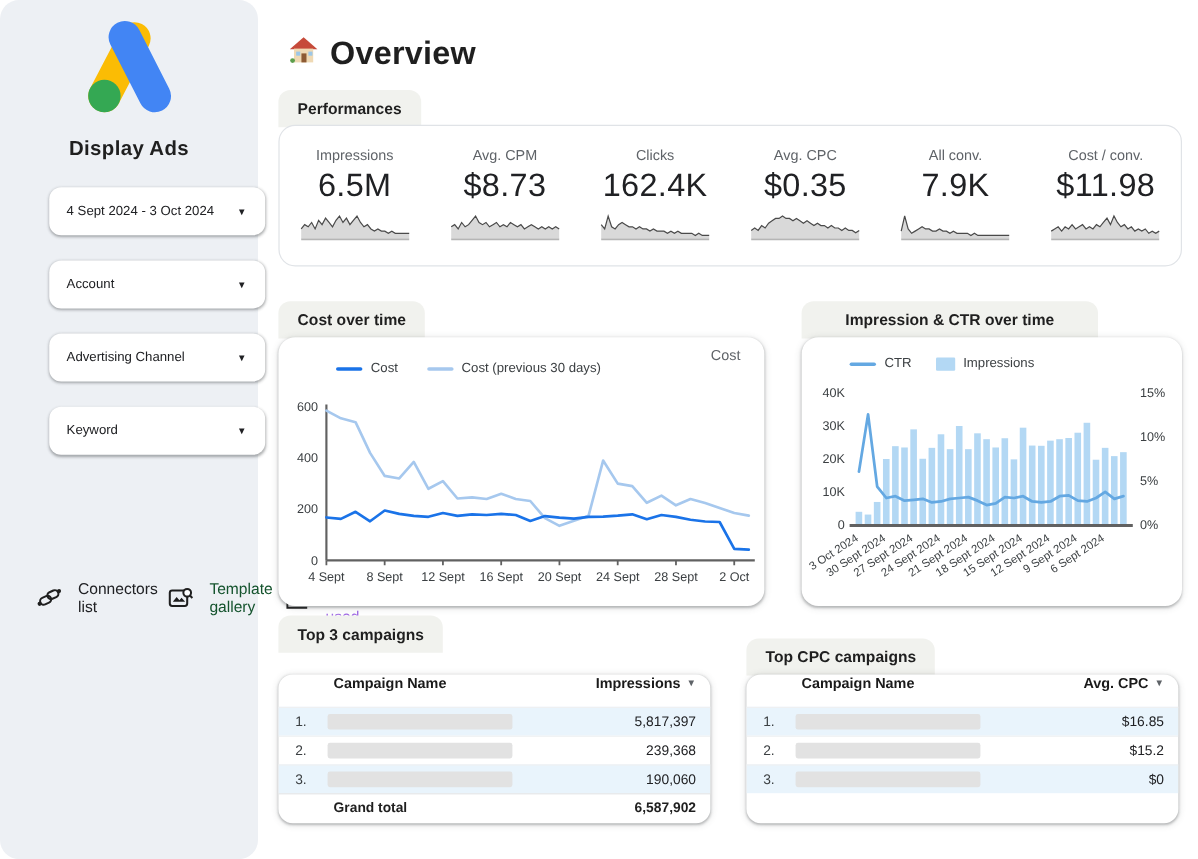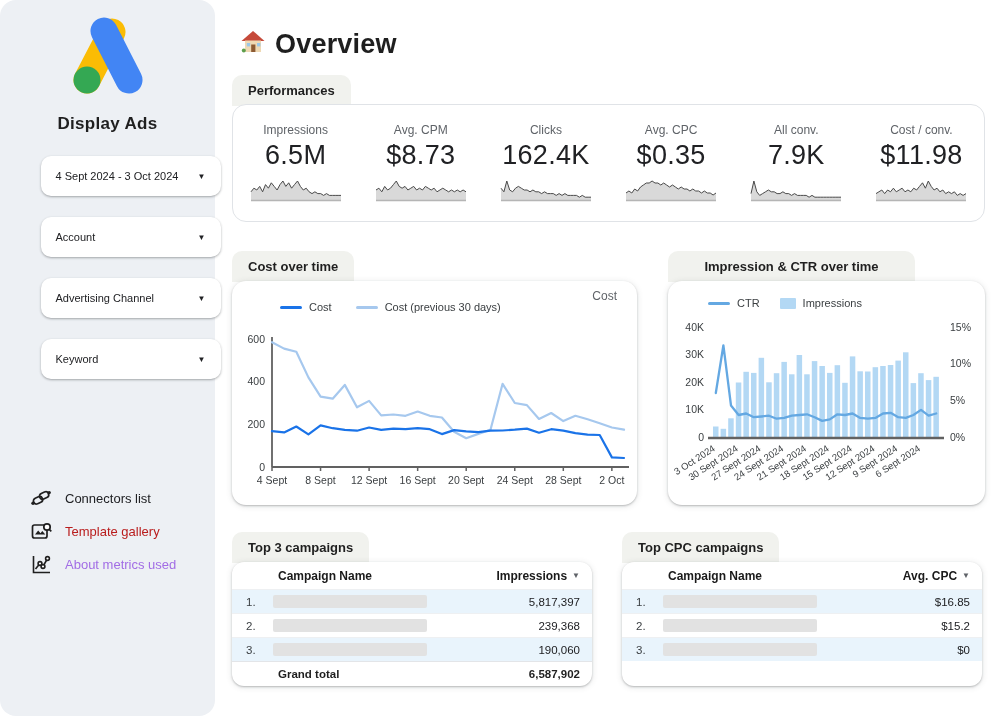--- a/index.html
+++ b/index.html
@@ -16,21 +16,21 @@
   .logo-wrap { position:absolute; top:16px; left:0; width:215px; display:flex; justify-content:center; }
   .sidebar-title { position:absolute; top:114px; left:0; width:215px; text-align:center;
                    font-size:17px; font-weight:bold; letter-spacing:.3px; }
   .filters { position:absolute; top:156px; left:0; width:215px;
              display:flex; flex-direction:column; align-items:center; gap:21px;margin-left:23px; }
   .filter-btn { width:180px; height:40px; background:#fff; border-radius:10px;
                 box-shadow:0 1px 2px rgba(60,64,67,.3), 0 1px 3px rgba(60,64,67,.15);
                 display:flex; align-items:center; justify-content:space-between;
                 padding:0 15px; font-size:11px; color:#202124; cursor:pointer; }
   .filter-caret { font-size:8px; color:#202124; }
-  .side-links { position:absolute; left:30px; top:486px; display:flex; flex-direction:column; gap:9px; }
+  .side-links { position:absolute; left:30px; top:486px; display:flex; flex-direction:row; gap:9px; }
   .side-link { display:flex; align-items:center; gap:13px; height:24px; font-size:13px; cursor:pointer; }
   .side-link .ic { width:22px; height:22px; display:flex; align-items:center; justify-content:center; }
 
   
   .page-title { position:absolute; left:241px; top:29px; display:flex; align-items:center; gap:10px;
                 font-size:27px; font-weight:bold; letter-spacing:.2px; }
 
   
   .tab { position:absolute; height:31px; background:#f1f2ee; border-radius:10px 10px 0 0;
          display:flex; align-items:center; padding:0 16px;
@@ -61,21 +61,21 @@
   .cost-kpi-value { font-size:26px; color:#202124; letter-spacing:.3px; }
   #cost-svg { position:absolute; left:6px; top:50px; }
   #imp-svg  { position:absolute; left:0px; top:36px; }
 
   
   .table-card { position:absolute; width:360px; height:124px; background:#fff; border-radius:12px;
                 box-shadow:0 1px 2px rgba(60,64,67,.3), 0 1px 6px rgba(60,64,67,.15);
                 overflow:hidden; font-size:11.5px; }
   #top3-card { left:232px; top:562px; }
   #cpc-card  { left:622px; top:562px; }
-  .thead { height:27px; display:flex; align-items:center; padding:0 12px 0 46px;
+  .thead { height:27px; display:flex; align-items:flex-start; padding:0 12px 0 46px;
            font-weight:bold; font-size:12px; color:#1a1a1a; }
   .thead .cname { flex:1; }
   .thead .cmetric { display:flex; align-items:center; gap:5px; cursor:pointer; }
   .sort-caret { font-size:8px; color:#5f6368; }
   .trow { height:24px; display:flex; align-items:center; padding:0 12px 0 14px;
           border-top:1px solid #eef0f2; }
   .trow.alt { background:#e9f4fc; }
   .rank { width:27px; color:#3c4043; }
   .redact { width:154px; height:13px; background:#e2e2e2; border-radius:2px; }
   .tval { flex:1; text-align:right; color:#202124; }
@@ -127,21 +127,21 @@
       </div>
       <div class="side-link">
         <span class="ic">
           <svg width="21" height="21" viewBox="0 0 21 21" fill="none" stroke="#1f1f1f" stroke-width="1.7">
             <rect x="1.5" y="4" width="14.5" height="13" rx="2"></rect>
             <path d="M4 13.5 l3.2-4 2.3 2.8 1.8-2.2 3 3.4" fill="#1f1f1f" stroke="none"></path>
             <circle cx="16" cy="6" r="3.2" fill="#fff"></circle>
             <line x1="18.3" y1="8.3" x2="20.3" y2="10.3"></line>
           </svg>
         </span>
-        <span style="color: #b91c1c;">Template gallery</span>
+        <span style="color: #14532d;">Template gallery</span>
       </div>
       <div class="side-link">
         <span class="ic">
           <svg width="21" height="21" viewBox="0 0 21 21" fill="none" stroke="#1f1f1f" stroke-width="1.6">
             <path d="M2.5 2 V18.5 H19"></path>
             <path d="M4.5 15 L9 9.5 L12 12.5 L16.5 4.5"></path>
             <circle cx="9" cy="9.5" r="1.9" fill="#fff"></circle>
             <circle cx="12" cy="12.5" r="1.9" fill="#fff"></circle>
             <circle cx="16.5" cy="4.5" r="1.9" fill="#fff"></circle>
           </svg>
@@ -161,21 +161,21 @@
       <rect x="16" y="13" width="3.4" height="3.4" fill="#9cc7e8"></rect>
       <circle cx="2.8" cy="20.5" r="2" fill="#5d9e4c"></circle>
     </svg>
   </span>
   <span>Overview</span>
 </div>
 
 <div class="tab" style="left:232px; top:75px;">Performances</div>
 <div class="tab" style="left:232px; top:251px;">Cost over time</div>
 <div class="tab" style="left:668px; top:251px; width:247px; justify-content:center;text-align:right;">Impression &amp; CTR over time</div>
-<div class="tab" style="left:232px; top:532px;">Top 3 campaigns</div>
+<div class="tab" style="left:232px; top:513px;">Top 3 campaigns</div>
 <div class="tab" style="left:622px; top:532px;">Top CPC campaigns</div>
 
 <div class="kpi-card" id="kpi-card">
     <div class="kpi">
       <div class="kpi-label">Impressions</div>
       <div class="kpi-value">6.5M</div>
       <div class="kpi-spark"><svg width="92" height="25" viewBox="0 0 92 25">
           <path d="M1,23 L1.0,14.8 L3.9,11.2 L6.8,13.0 L9.7,9.4 L12.6,14.8 L15.5,7.6 L18.4,11.2 L21.3,5.8 L24.2,9.4 L27.1,13.0 L30.0,7.6 L32.9,4.0 L35.8,9.4 L38.7,5.8 L41.6,11.2 L44.5,7.6 L47.5,4.0 L50.4,9.4 L53.3,13.0 L56.2,11.2 L59.1,14.8 L62.0,16.6 L64.9,14.8 L67.8,16.6 L70.7,16.6 L73.6,18.4 L76.5,16.6 L79.4,18.4 L82.3,18.4 L85.2,18.4 L88.1,18.4 L91.0,18.4 L91,23 Z" fill="#d9d9d9"></path>
           <polyline points="1.0,14.8 3.9,11.2 6.8,13.0 9.7,9.4 12.6,14.8 15.5,7.6 18.4,11.2 21.3,5.8 24.2,9.4 27.1,13.0 30.0,7.6 32.9,4.0 35.8,9.4 38.7,5.8 41.6,11.2 44.5,7.6 47.5,4.0 50.4,9.4 53.3,13.0 56.2,11.2 59.1,14.8 62.0,16.6 64.9,14.8 67.8,16.6 70.7,16.6 73.6,18.4 76.5,16.6 79.4,18.4 82.3,18.4 85.2,18.4 88.1,18.4 91.0,18.4" fill="none" stroke="#4a4a4a" stroke-width="1"></polyline>
           <line x1="1" y1="23.5" x2="91" y2="23.5" stroke="#b5b5b5" stroke-width="1.5"></line>

